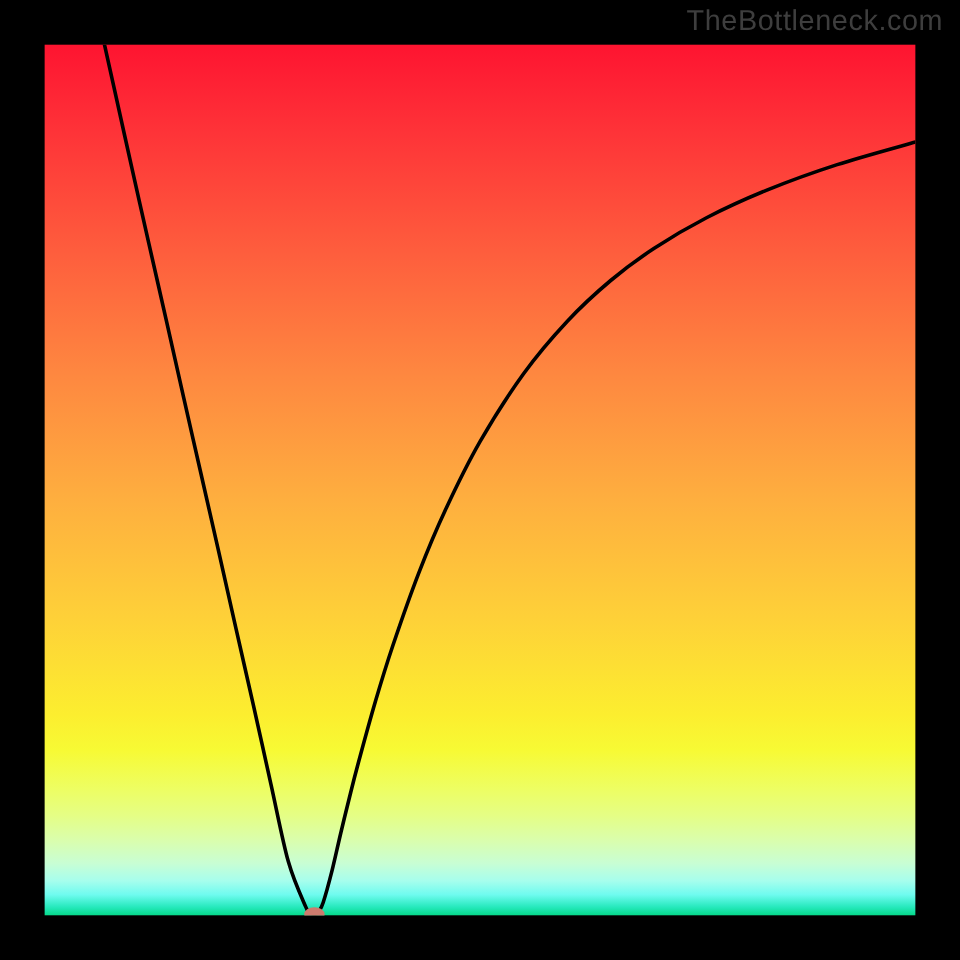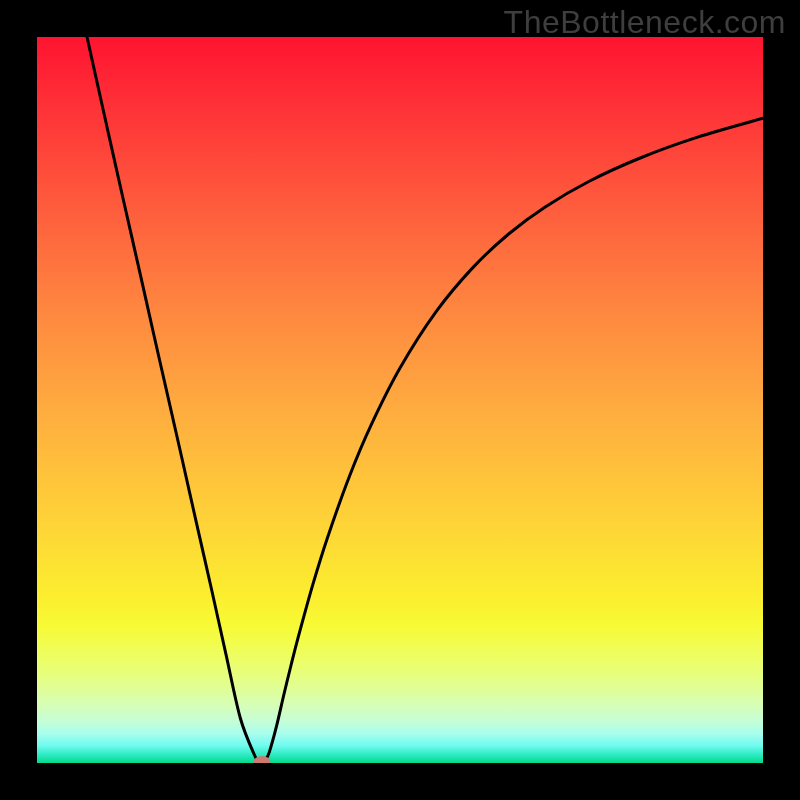--- a/index.html
+++ b/index.html
@@ -15,21 +15,21 @@
     position: relative;
     width: 800px;
     height: 800px;
     background: #000;
   }
   .watermark {
     position: absolute;
     top: 4px;
     right: 14px;
     color: #3e3e3e;
-    font-size: 32px;
+    font-size: 24px;
     font-weight: 500;
     letter-spacing: 0.5px;
     z-index: 5;
     user-select: none;
     margin-left: 41px;
   }
   .plot-area {
     position: absolute;
     left: 37px;
     top: 37px;

